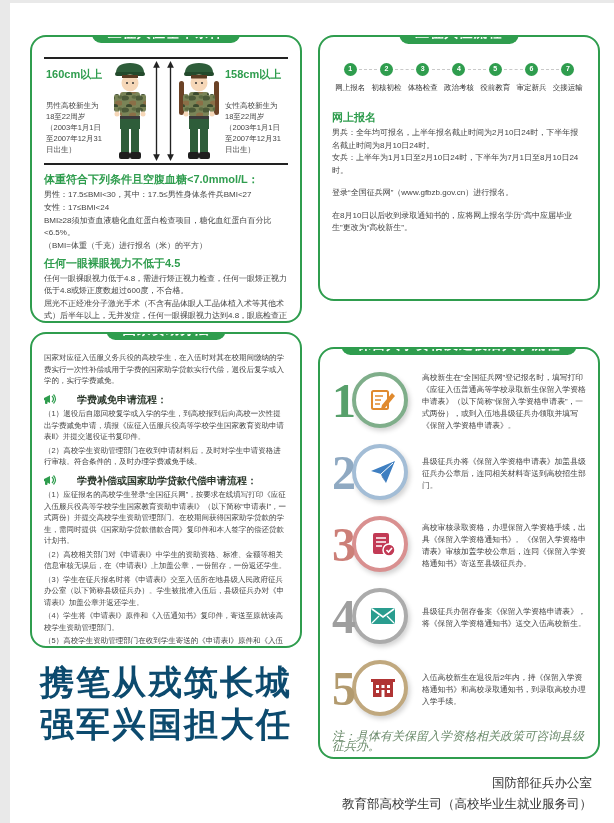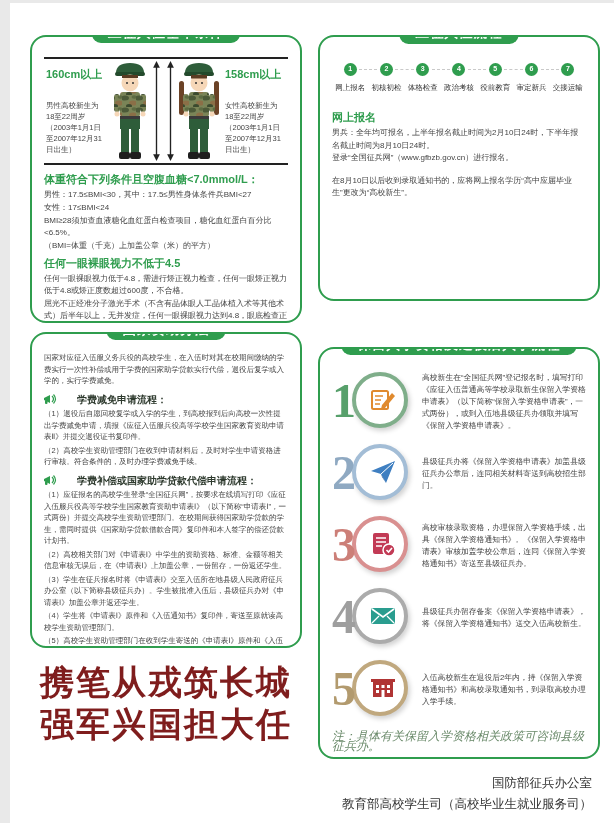--- a/index.html
+++ b/index.html
@@ -27,21 +27,21 @@
   h3.green { color:#2f9d4e; font-size:11px; font-weight:bold; margin:5px 0 4px; }
   .note { font-family:"Liberation Serif", serif; font-style:italic; color:#6a8a6a; font-size:7px; line-height:10px; margin-top:4px; }
   p.body { margin-bottom:1px; }
 
   
   #card-funding { margin-top:9px; height:316px; font-size:7.5px; line-height:11.5px; color:#444; }
   .subhead { display:flex; align-items:center; gap:20px; font-size:10px; font-weight:bold; color:#2f3b2f; margin:7px 0 3px; }
   #card-funding p { margin-bottom:2px; }
 
   
-  .slogan { margin-top:14px; text-align:center; color:#7f1d1d; font-family:"Liberation Serif", serif;
+  .slogan { margin-top:14px; text-align:center; color:#0c4a6e; font-family:"Liberation Serif", serif;
             font-weight:900; font-size:34px; line-height:42px; letter-spacing:2px; }
 
   
   #card-process { height:266px; font-size:8px; line-height:12.5px; color:#444; }
   .flow { display:flex; margin:8px 0 16px; }
   .fstep { flex:1; position:relative; display:flex; flex-direction:column; align-items:center; }
   .fstep::after { content:""; position:absolute; top:6px; left:calc(50% + 9px); right:calc(-50% + 9px); border-top:1.5px dashed #c9c9c9; }
   .fstep:last-child::after { display:none; }
   .fnum { width:13px; height:13px; border-radius:50%; background:#2f9d4e; color:#fff; font-size:7px; font-weight:bold;
           display:flex; align-items:center; justify-content:center; z-index:1; }
@@ -149,21 +149,21 @@
               <div class="ht">158cm以上</div>
               <div class="desc">女性高校新生为18至22周岁（2003年1月1日至2007年12月31日出生）</div>
             </div>
           </div>
         </div>
 
         <h3 class="green">体重符合下列条件且空腹血糖&lt;7.0mmol/L：</h3>
         <p class="body">男性：17.5≤BMI&lt;30，其中：17.5≤男性身体条件兵BMI&lt;27</p>
         <p class="body">女性：17≤BMI&lt;24</p>
         <p class="body">BMI≥28须加查血液糖化血红蛋白检查项目，糖化血红蛋白百分比&lt;6.5%。</p>
-        <p class="body">（BMI=体重（千克）上加盖公章（米）的平方）</p>
+        <p class="body">（BMI=体重（千克）进行报名（米）的平方）</p>
 
         <h3 class="green">任何一眼裸眼视力不低于4.5</h3>
         <p class="body">任何一眼裸眼视力低于4.8，需进行矫正视力检查，任何一眼矫正视力低于4.8或矫正度数超过600度，不合格。</p>
         <p class="body">屈光不正经准分子激光手术（不含有晶体眼人工晶体植入术等其他术式）后半年以上，无并发症，任何一眼裸眼视力达到4.8，眼底检查正常，除部分条件兵外合格。</p>
 
       </section>
 
       <section class="card" id="card-funding">
         <div class="pill">国家资助办法</div>
         <p>国家对应征入伍服义务兵役的高校学生，在入伍时对其在校期间缴纳的学费实行一次性补偿或用于学费的国家助学贷款实行代偿，退役后复学或入学的，实行学费减免。</p>
@@ -233,20 +233,21 @@
               <div class="flabel">审定新兵</div>
             </div>
           <div class="fstep">
               <div class="fnum">7</div>
               <div class="flabel">交接运输</div>
             </div>
         </div>
 
         <h3 class="green">网上报名</h3>
         <p class="tight">男兵：全年均可报名，上半年报名截止时间为2月10日24时，下半年报名截止时间为8月10日24时。</p>
+        <p>女兵：上半年为1月1日至2月10日24时，下半年为7月1日至8月10日24时。</p>
         <p>登录“全国征兵网”（www.gfbzb.gov.cn）进行报名。</p>
         <p>在8月10日以后收到录取通知书的，应将网上报名学历“高中应届毕业生”更改为“高校新生”。</p>
       </section>
 
       <section class="card" id="card-retain">
         <div class="pill">保留入学资格及退役后入学流程</div>
 
         <div class="rstep">
           <div class="step-visual">
             <div class="ring" style="border-color: rgb(127, 174, 138);">

